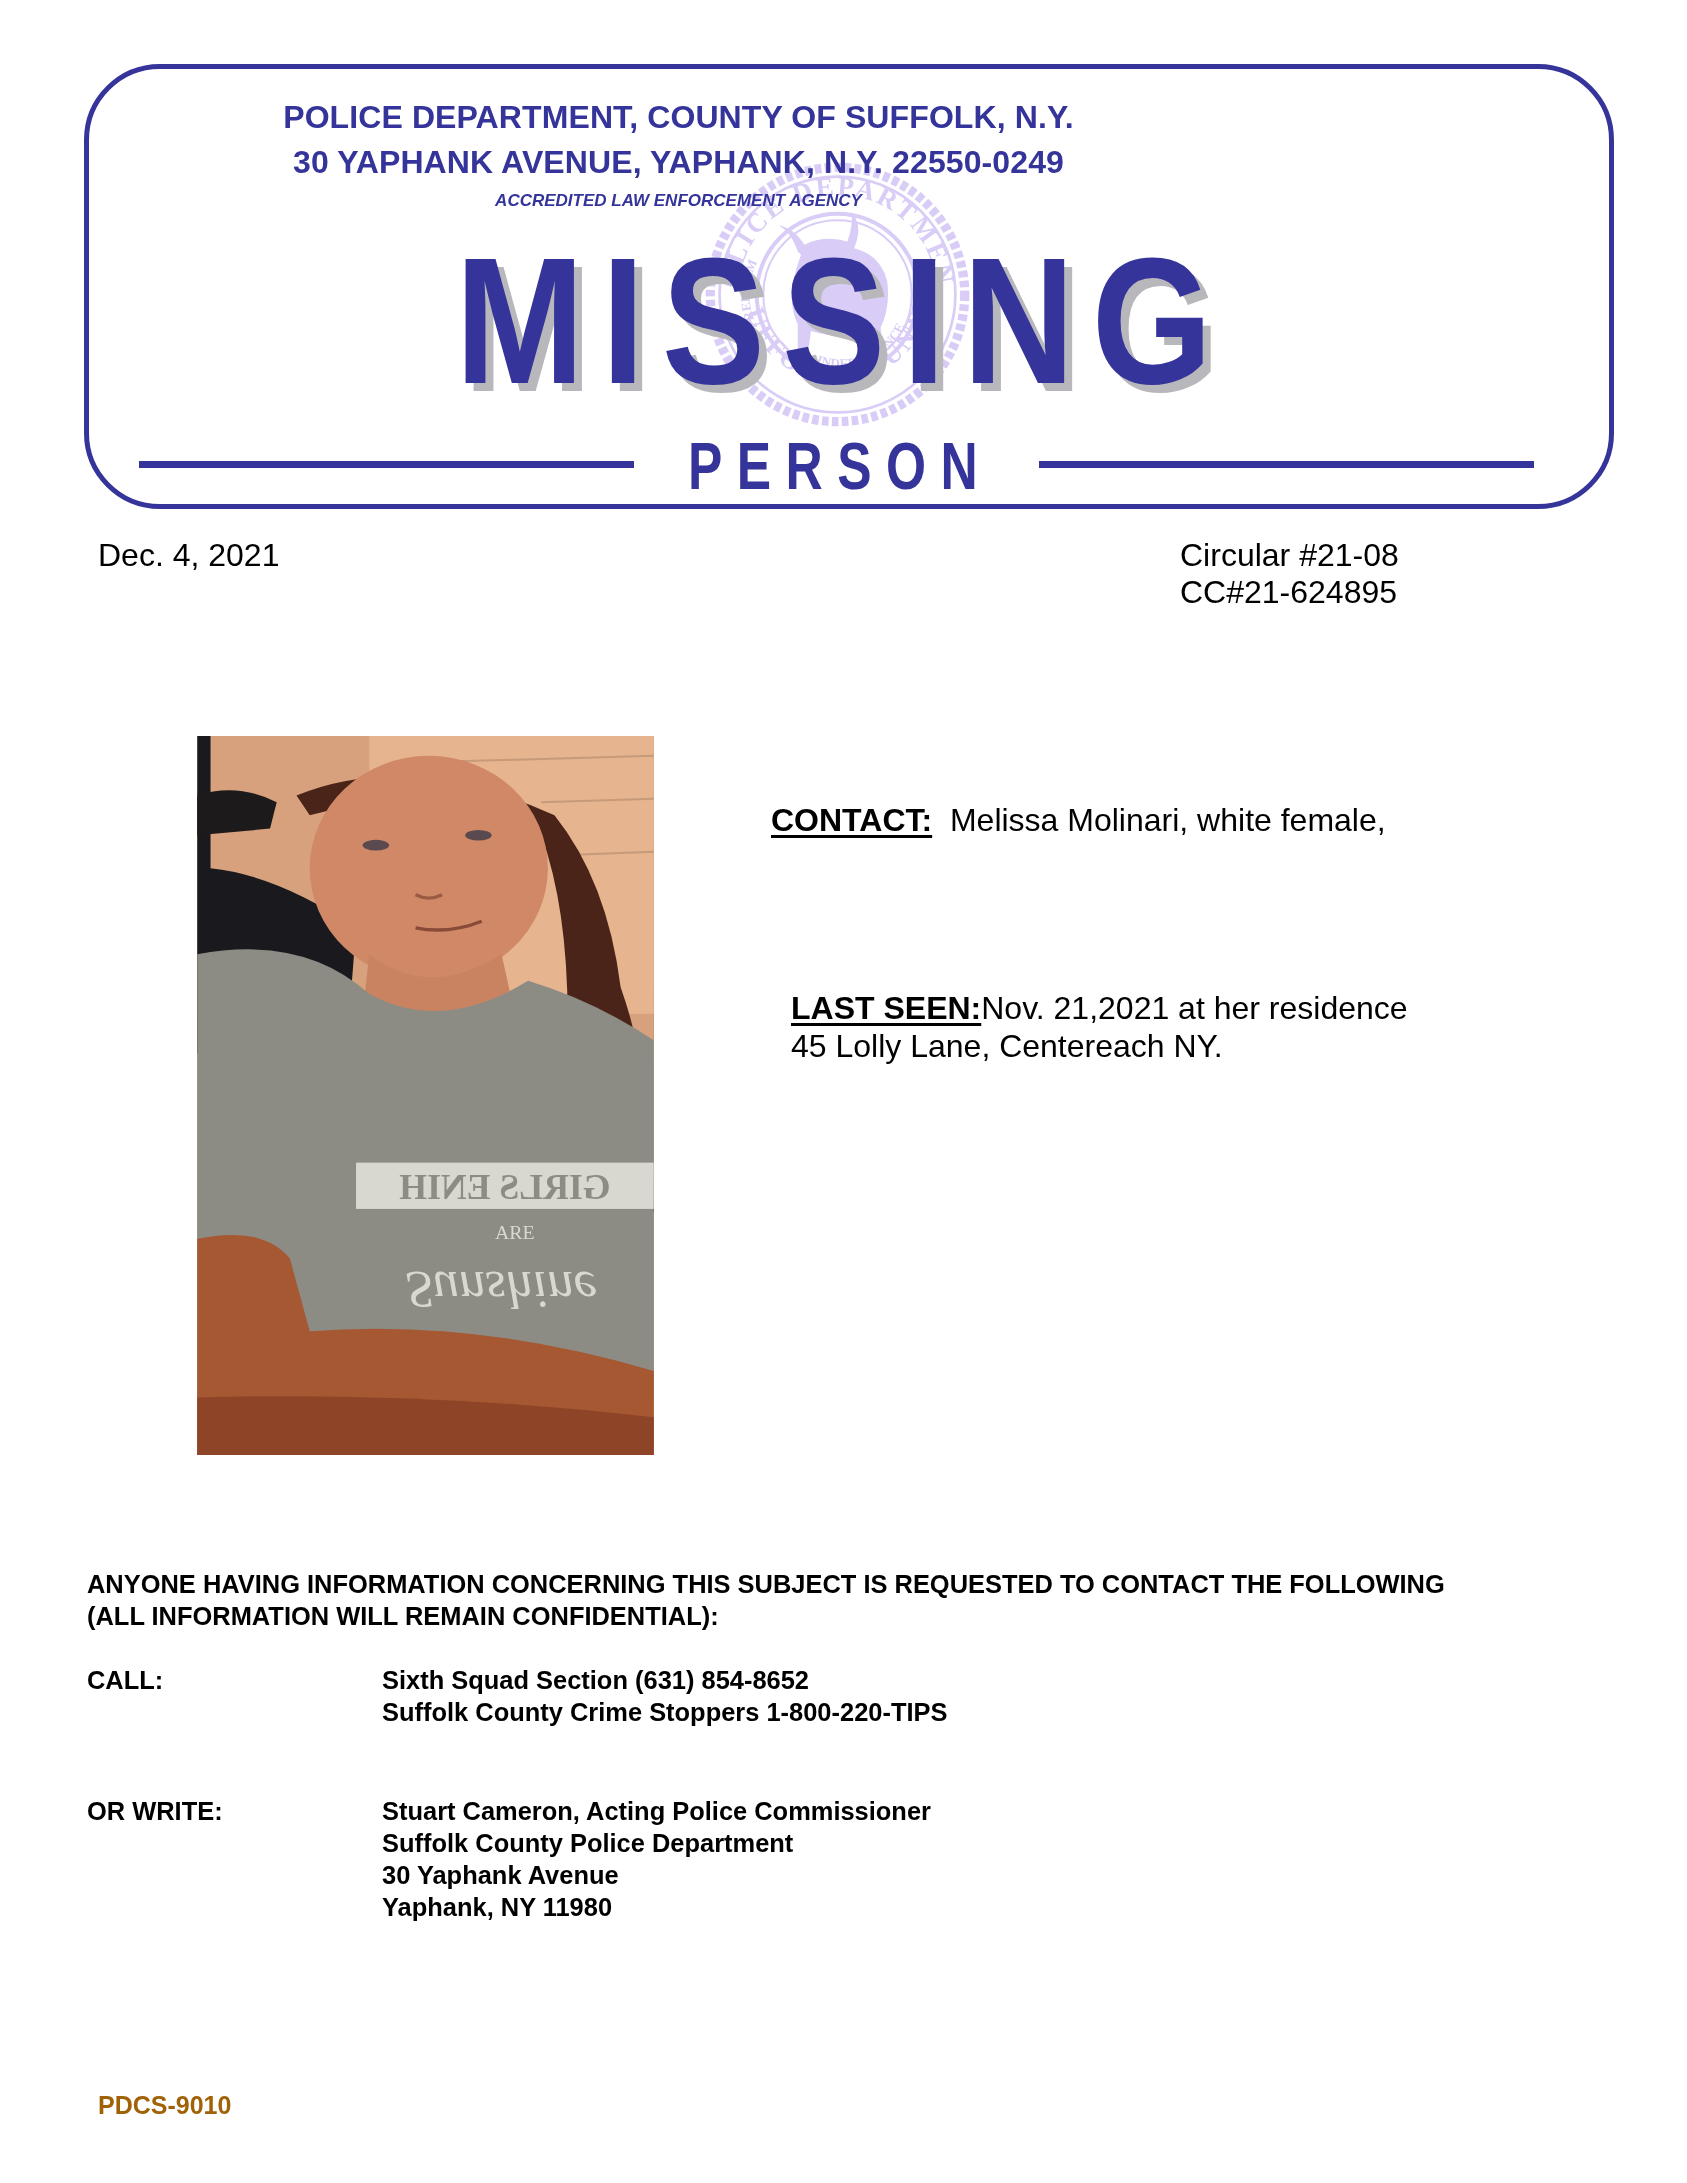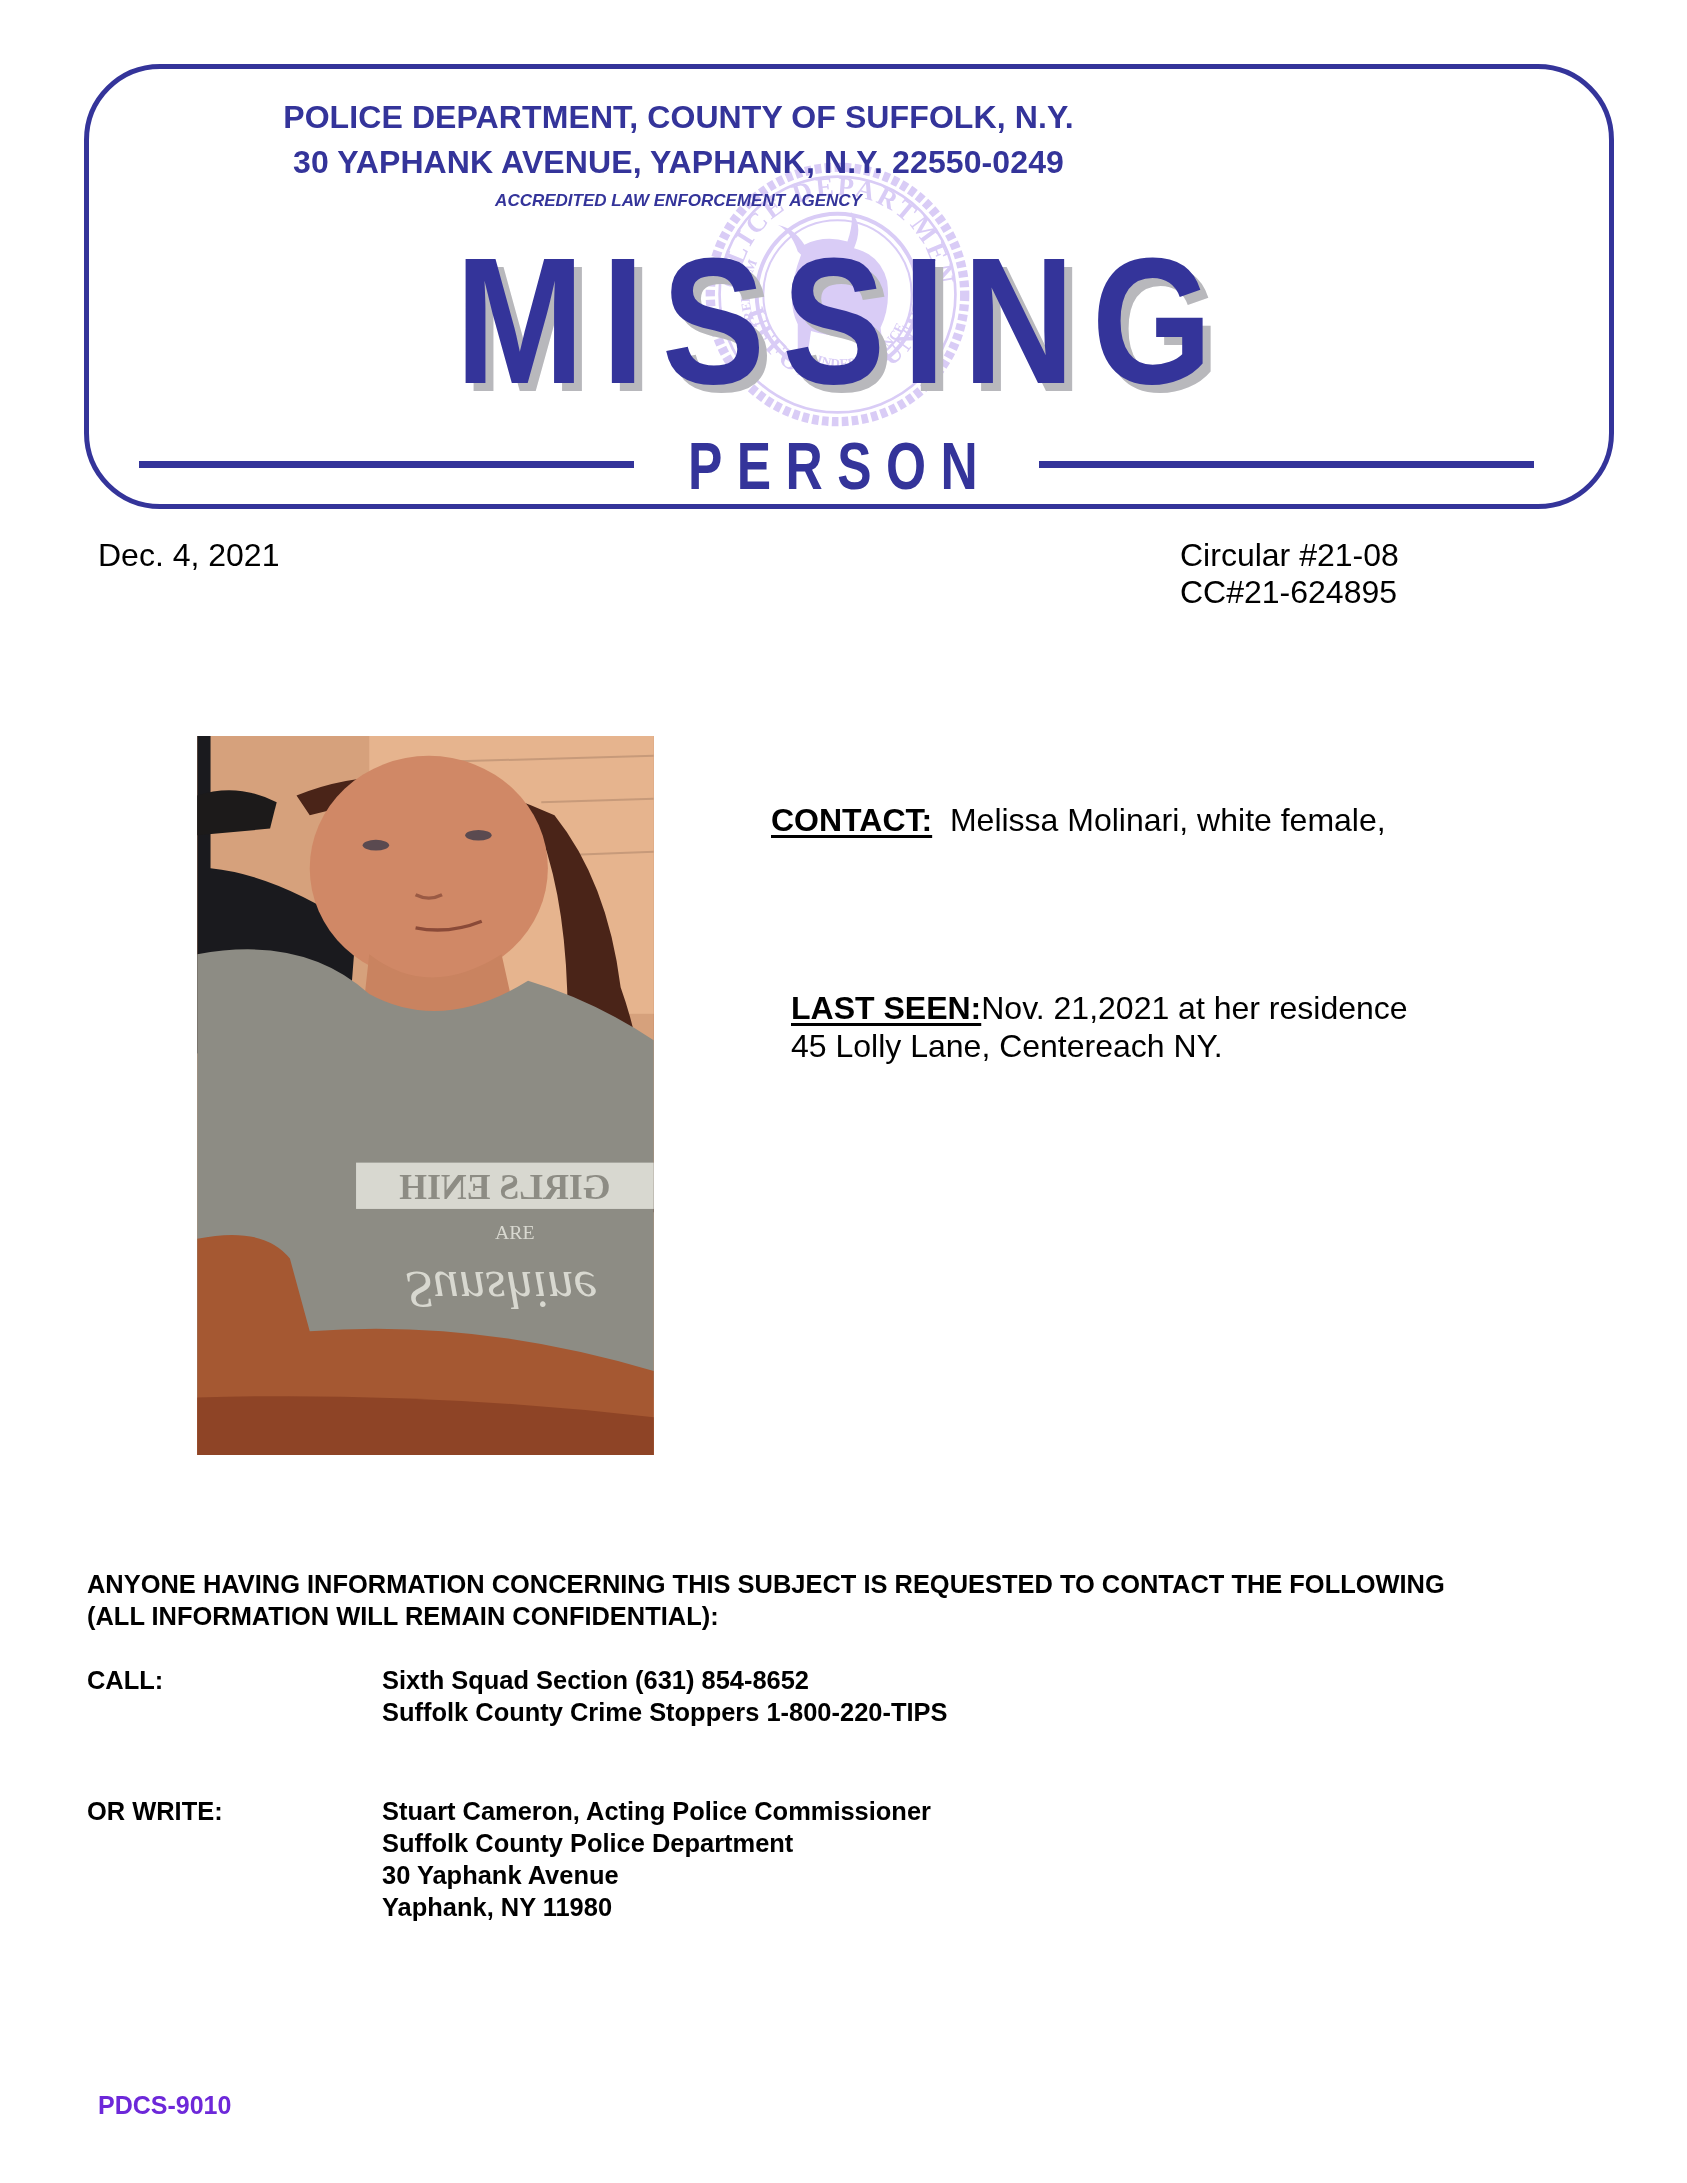--- a/index.html
+++ b/index.html
@@ -49,21 +49,21 @@
 
   
   .contact { font-weight:bold; font-size:26.5px; line-height:32px; white-space:nowrap;
     transform:scaleX(0.96); transform-origin:0 0; }
   #notice { left:87px; top:1568px; }
   #call-label { left:87px; top:1664px; }
   #call-lines { left:382px; top:1664px; }
   #write-label { left:87px; top:1795px; }
   #write-lines { left:382px; top:1795px; }
 
-  #form-code { left:98px; top:2091px; font-size:25px; font-weight:bold; color:#6d28d9; }
+  #form-code { left:98px; top:2091px; font-size:25px; font-weight:bold; color:#a16207; }
 </style>
 </head>
 <body>
 
 <div id="header-box" class="abs"></div>
 
 <svg id="seal" class="abs" viewBox="0 0 400 400">
   <defs>
     <path id="arcTop" d="M 50 200 A 150 150 0 0 1 350 200"></path>
     <path id="arcBot" d="M 60 215 A 142 142 0 0 0 340 215"></path>

